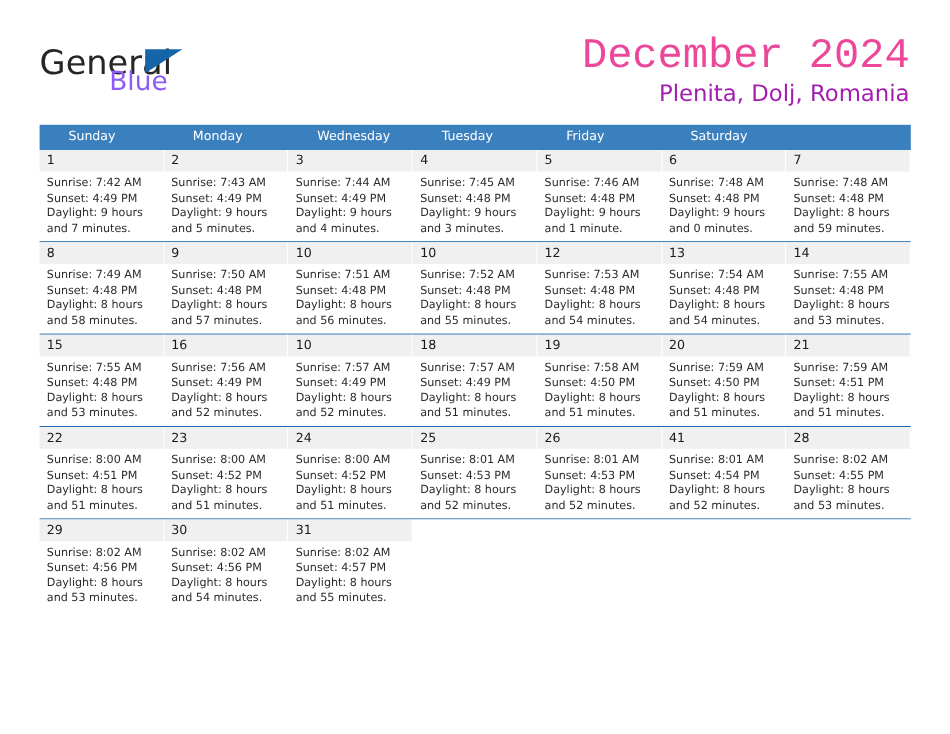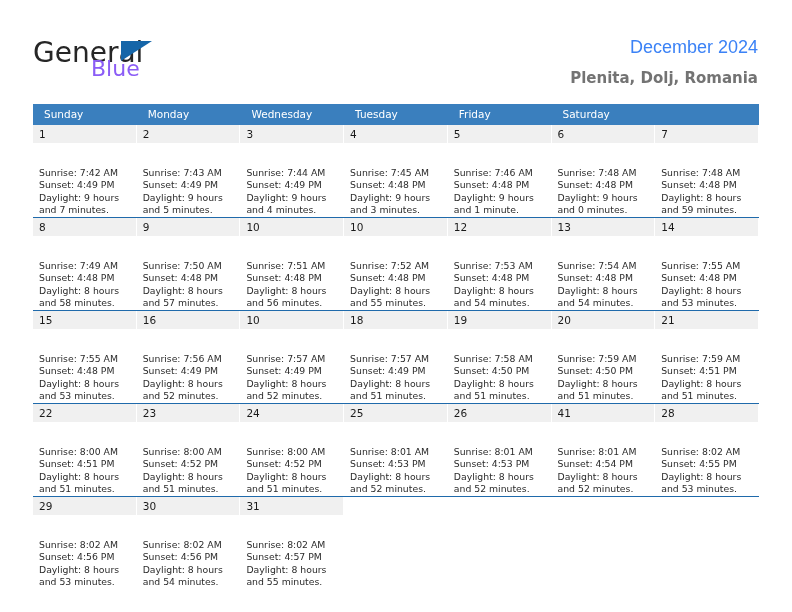--- a/index.html
+++ b/index.html
@@ -64,52 +64,51 @@
   }
 
   .titlewrap {
     position: absolute;
     right: 34px;
     top: 30px;
     text-align: right;
     width: 420px;
   }
   .cal-title {
-    font-size: 18px;
-    color: #3b82f6;
+    font-size: 35px;
+    color: #ec4899;
     line-height: 34px;
     font-weight: normal;
-    font-family: Liberation Sans, sans-serif;
+    font-family: Liberation Mono, monospace;
   }
   .cal-sub {
-    font-size: 15px;
-    color: #737373;
+    font-size: 19px;
+    color: #a21caf;
     line-height: 20px;
     margin-top: 4px;
     font-family: "DejaVu Sans", "Liberation Sans", sans-serif;
-    font-weight: bold;
   }
 
   
   .cal {
     position: absolute;
     left: 33px;
     top: 104px;
     width: 726px;
   }
   .dow-row {
     display: flex;
     width: 726px;
     height: 21px;
     background: #3a7fbe;
   }
   .dow {
     width: 103.714px;
     box-sizing: border-box;
-    padding-left: 11px;
+    padding-left: 24px;
     color: #ffffff;
     font-size: 10.5px;
     line-height: 21px;
     white-space: nowrap;
     overflow: hidden;
   }
 
   .week {
     width: 726px;
     position: relative;
@@ -134,22 +133,21 @@
     line-height: 18px;
     color: #1a1a1a;
   }
   .numcell.empty {
     background: #ffffff;
     border-right: none;
   }
   .inforow {
     display: flex;
     width: 726px;
-    height: 74px;
-    align-items: flex-end;
+    height: 58px;
   }
   .infocell {
     width: 103.714px;
     box-sizing: border-box;
     padding: 4px 5px 0 6px;
     font-size: 9.3px;
     line-height: 12.6px;
     color: #2b2b2b;
   }
   .infocell div {

